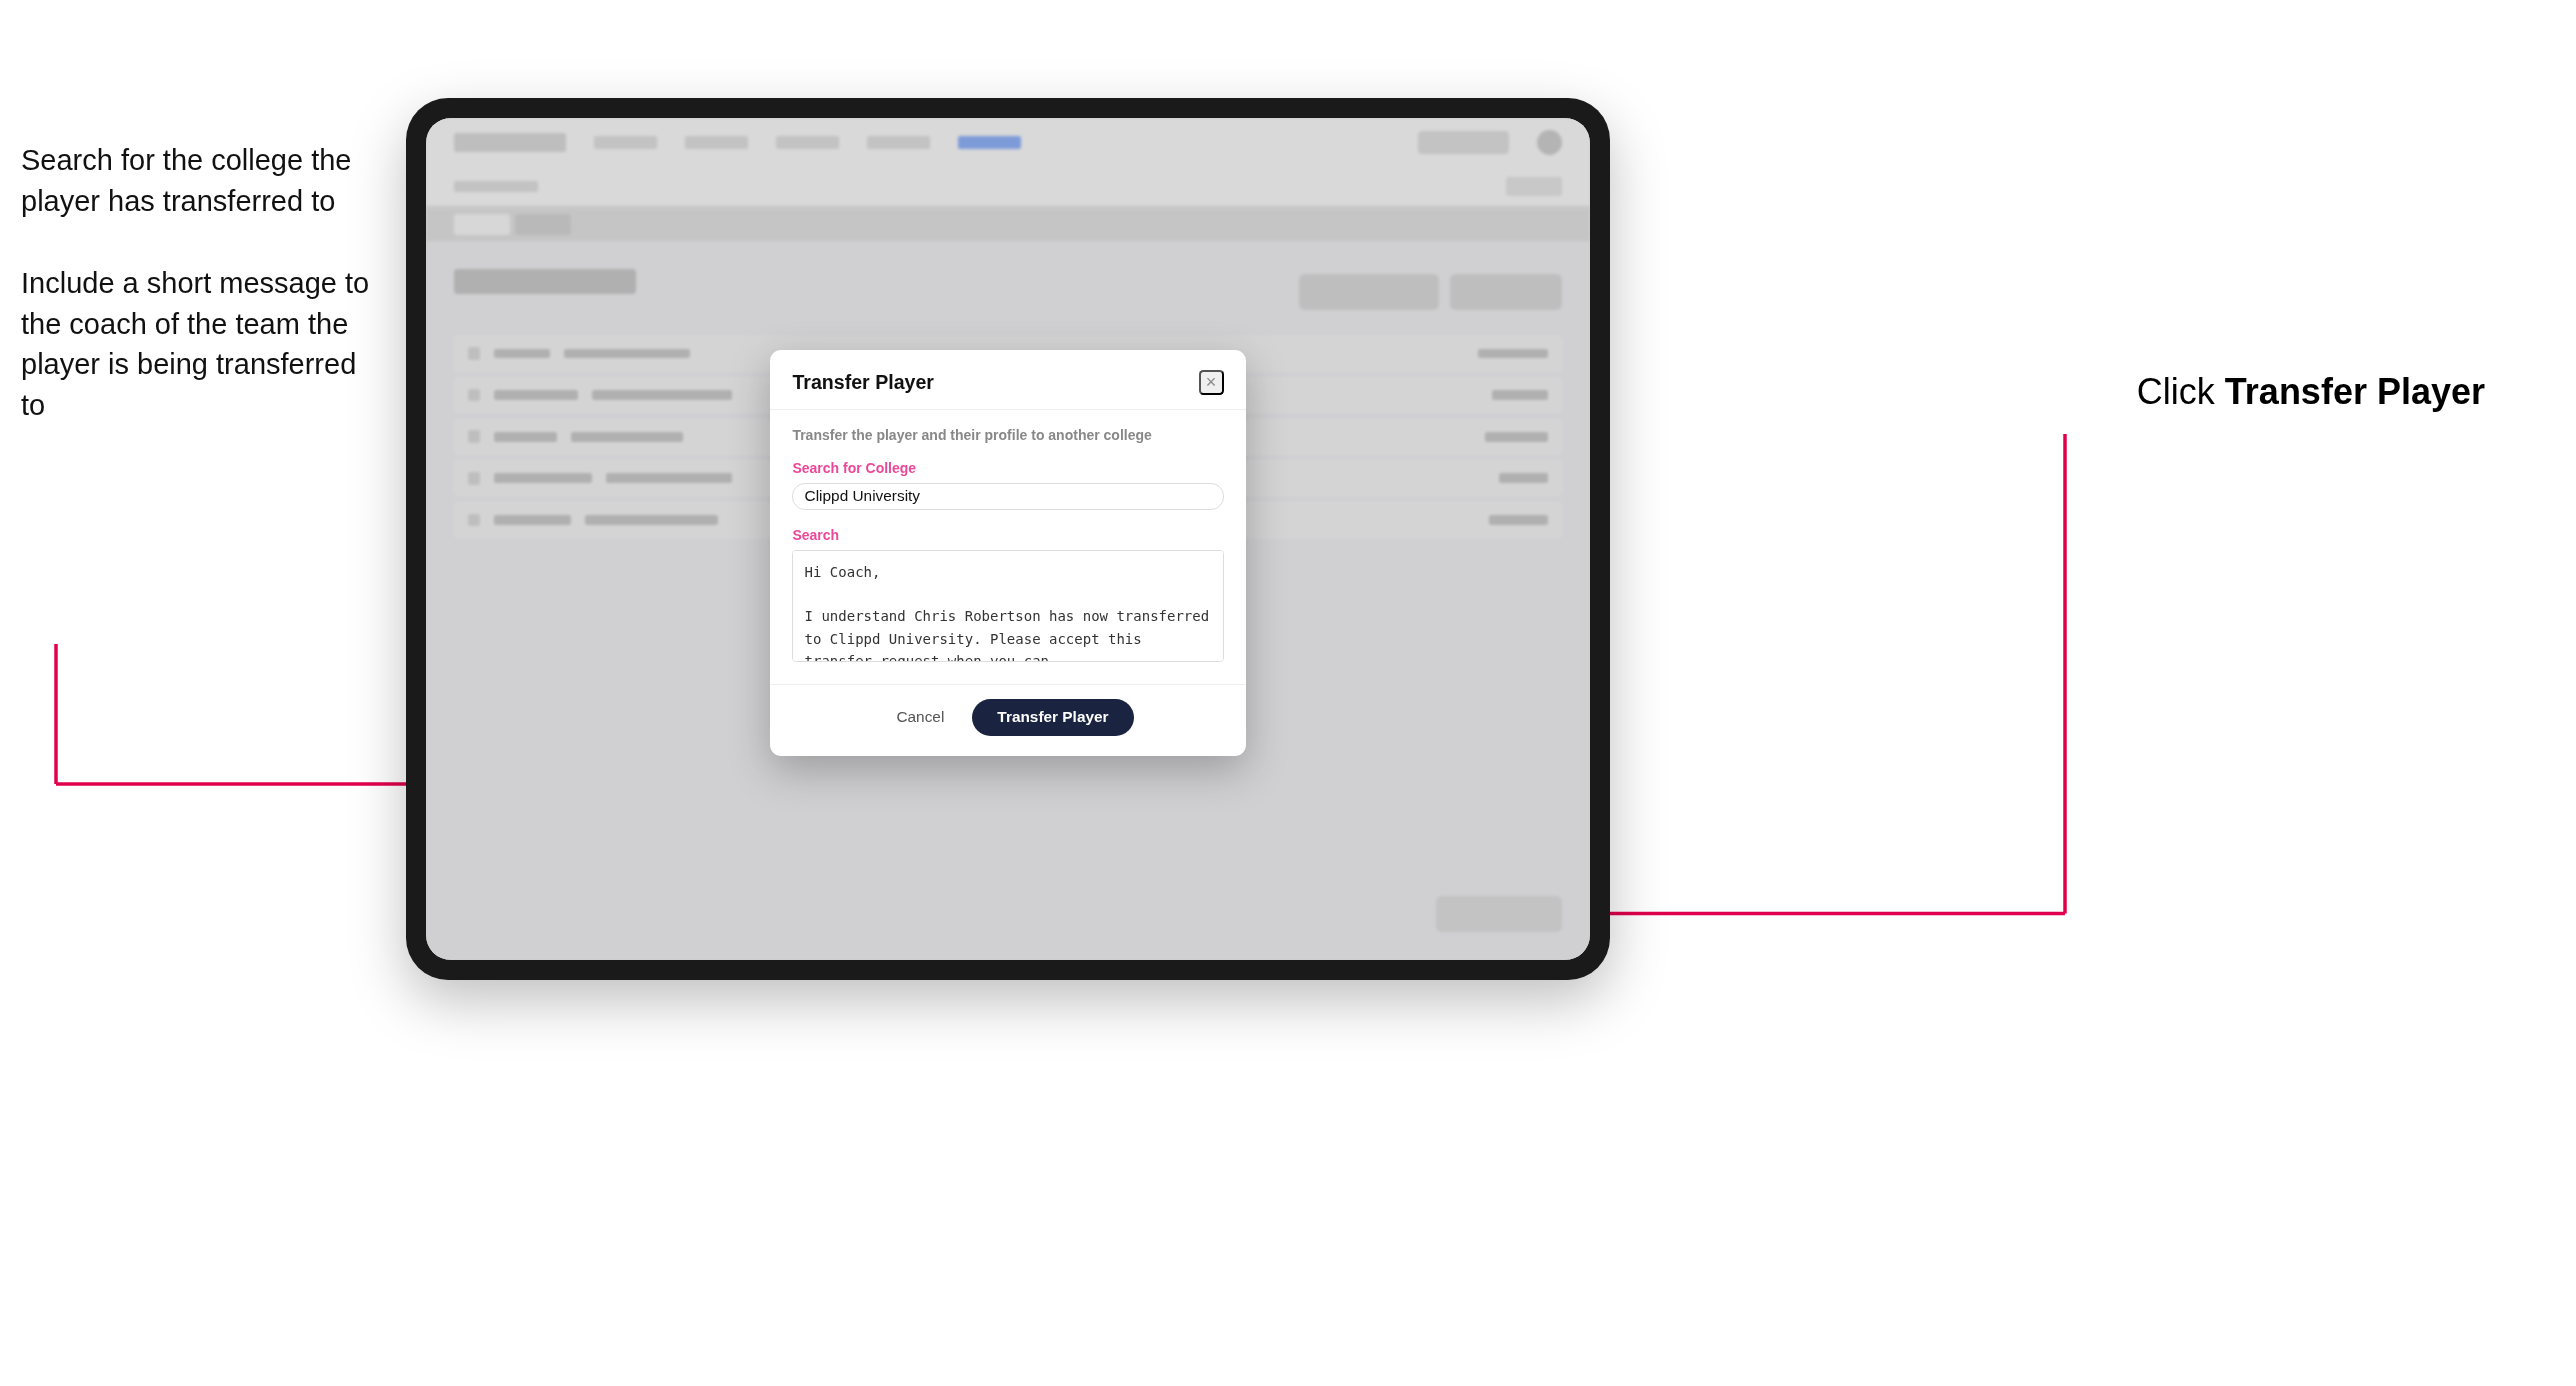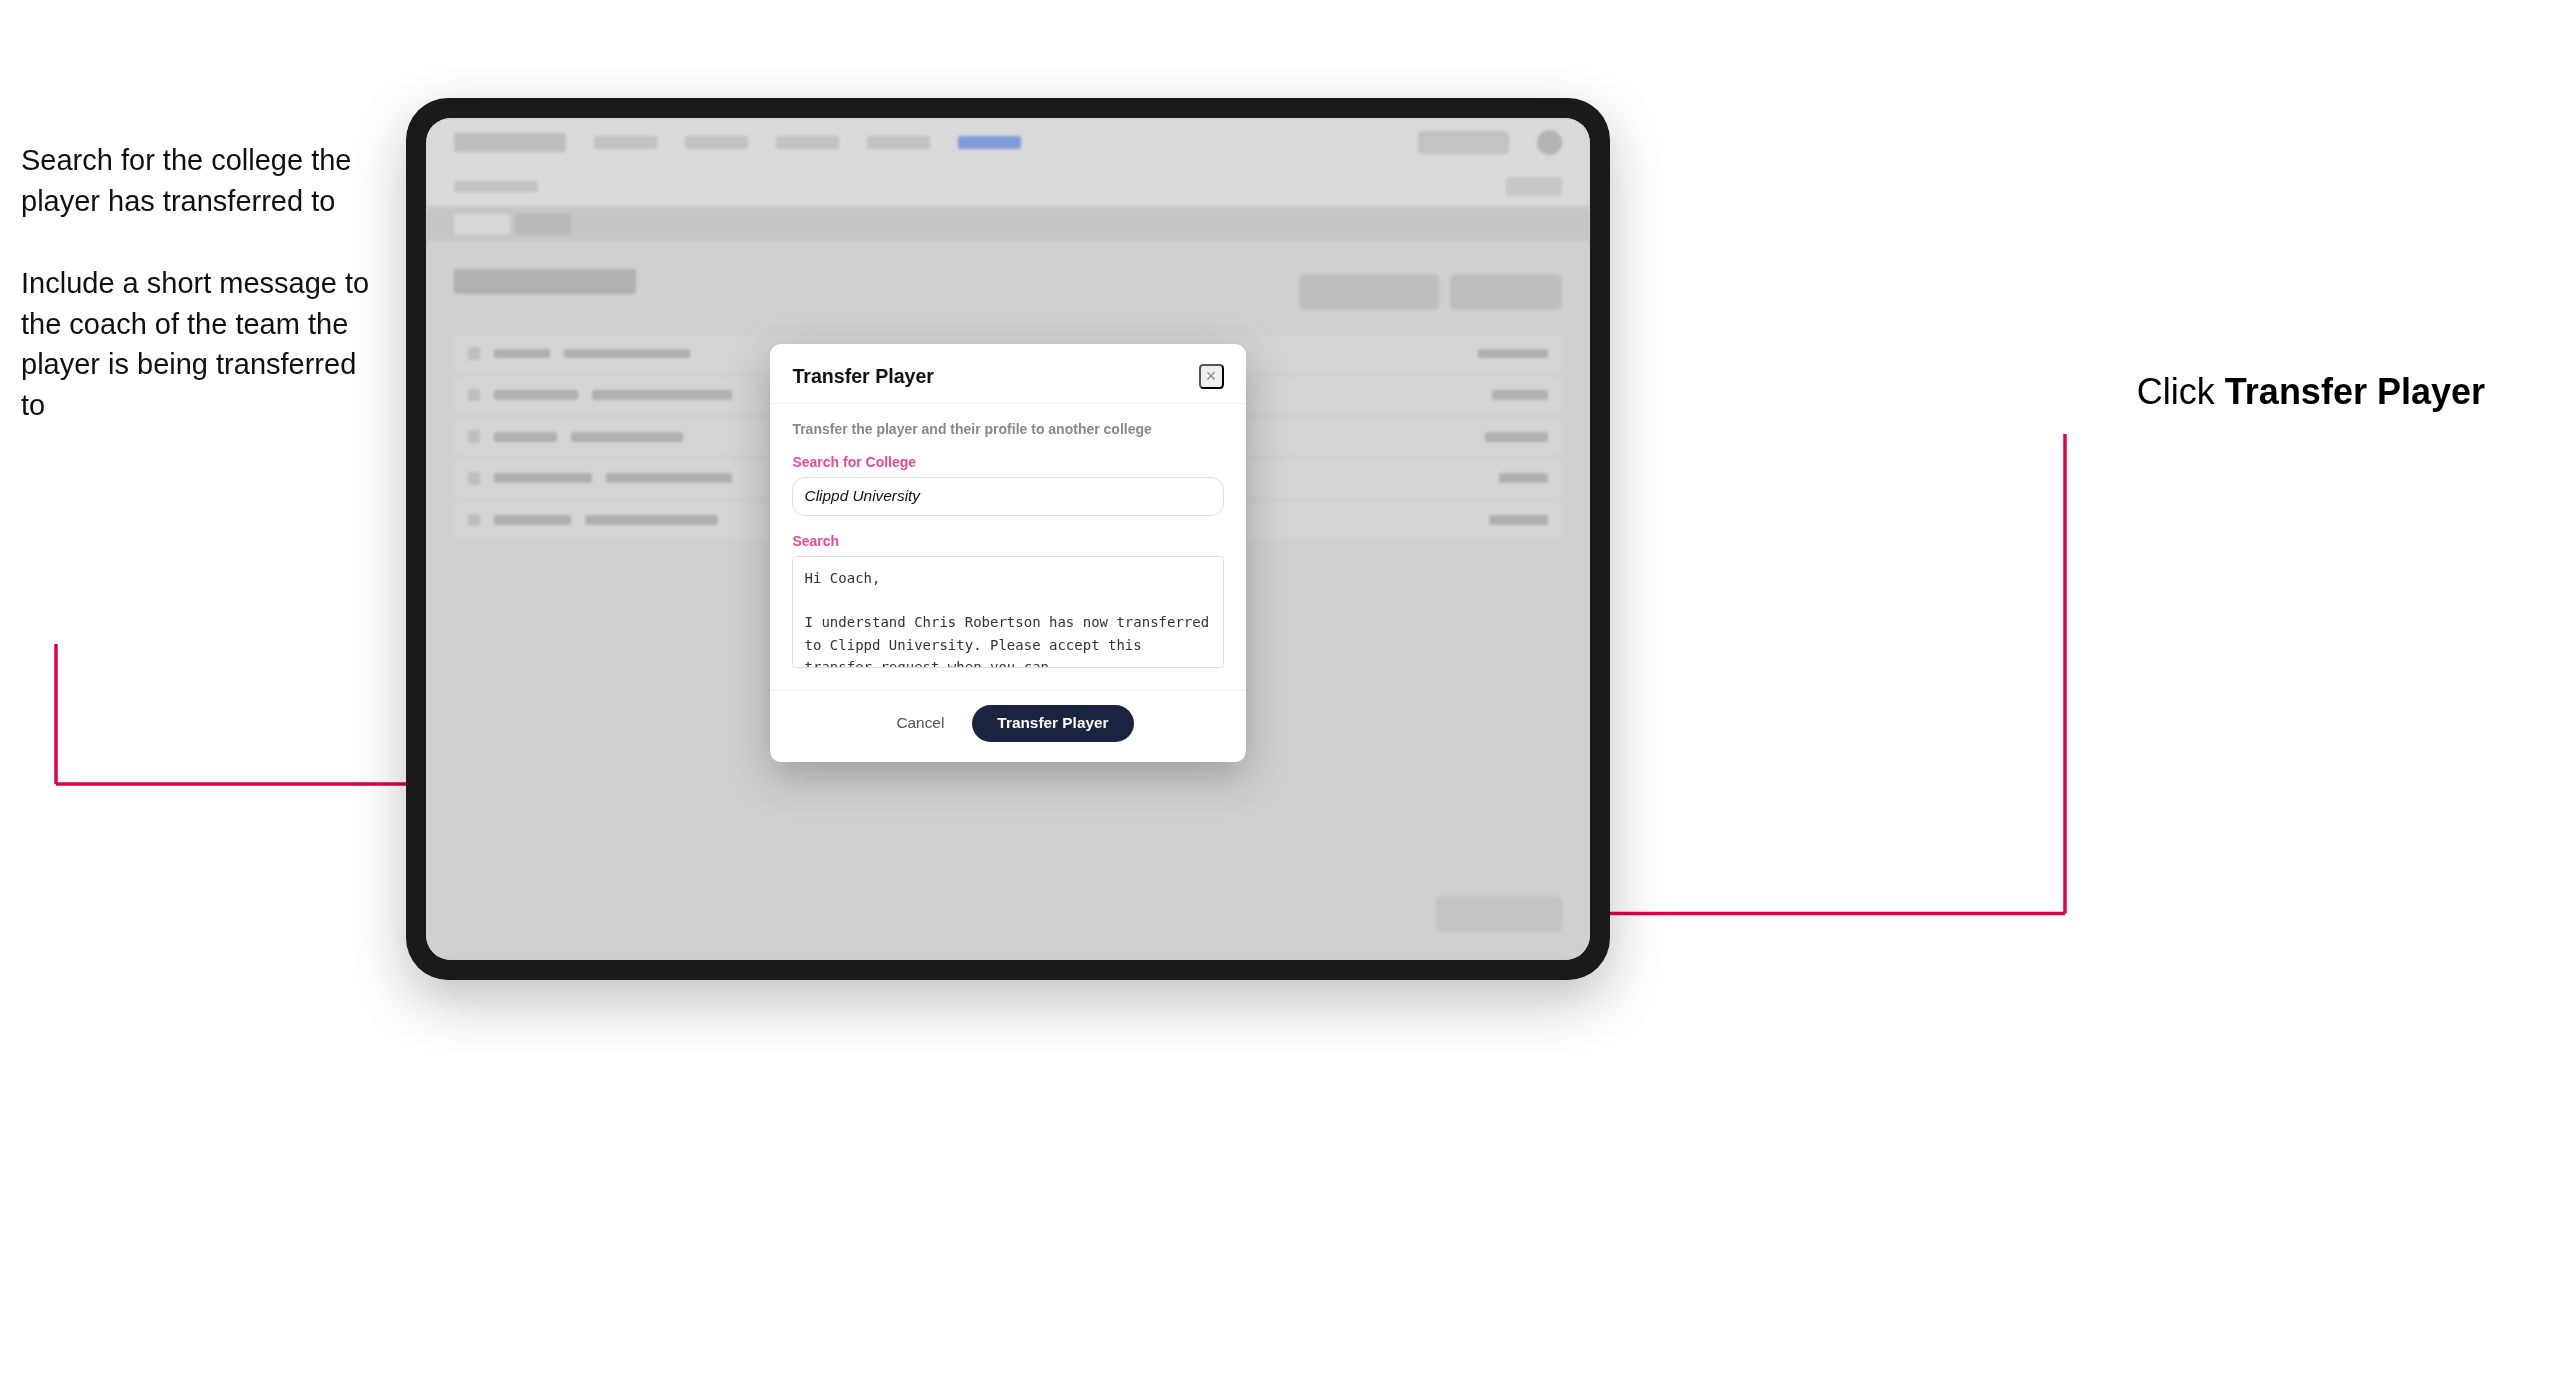--- a/index.html
+++ b/index.html
@@ -282,30 +282,29 @@
       font-weight: bold;
     }
     .modal-label {
       font-size: 14px;
       font-weight: 600;
       color: #ec4899;
       margin-bottom: 7px;
     }
     .modal-input {
       width: 100%;
-      height: 39px;
+      height: 27px;
       border: 1px solid #dddddd;
       border-radius: 13px;
       padding: 0 11.2px;
       font-size: 15.4px;
       color: #111111;
       margin-bottom: 17px;
       outline: none;
       background: #ffffff;
-      font-style: italic;
     }
     .modal-textarea {
       width: 100%;
       height: 112px;
       border: 1px solid #dddddd;
       border-radius: 4px;
       padding: 9.8px 11.2px;
       font-size: 14px;
       color: #333333;
       resize: none;

